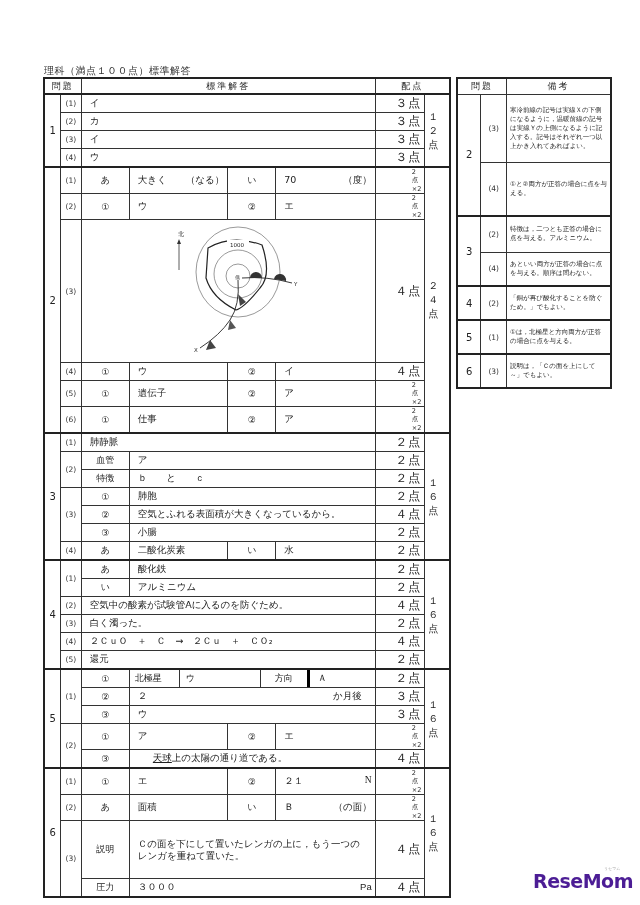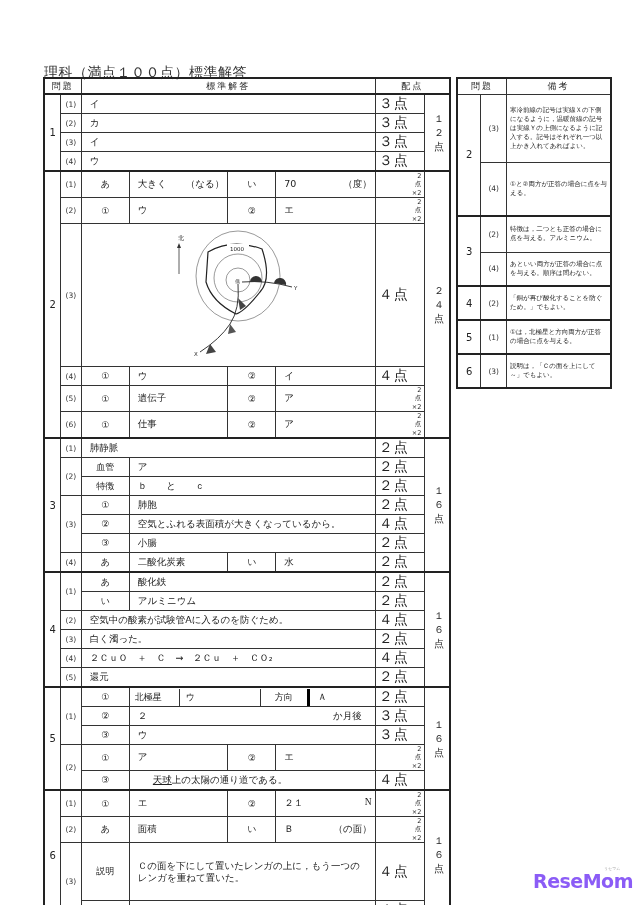--- a/index.html
+++ b/index.html
@@ -1,38 +1,38 @@
 <!DOCTYPE html>
 <html><head>
 <meta charset="utf-8">
 <style>
   html, body { margin: 0; padding: 0; }
   body {
     width: 640px; height: 905px; background: #ffffff; position: relative; overflow: hidden;
     font-family: "DejaVu Sans", "Liberation Sans", sans-serif; color: #222;
   }
-  .page-title { position: absolute; left: 44px; top: 64px; font-size: 14px; color: #333; letter-spacing: 0.5px; }
+  .page-title { position: absolute; left: 44px; top: 64px; font-size: 10px; color: #333; letter-spacing: 0.5px; }
   table { border-collapse: collapse; position: absolute; }
   td, th { border: 1px solid #333; padding: 0 3px; font-size: 9px; font-weight: normal; vertical-align: middle; }
   .main { left: 43px; top: 77px; width: 408px; border: 2px solid #222; }
   .main .h { height: 16px; text-align: center; font-size: 9.5px; letter-spacing: 2px; }
   .main tr { height: 17px; }
   .c { text-align: center; }
   .sub { font-size: 7.5px; color: #333; text-align: center; }
-  .pt { text-align: left; font-size: 14px; letter-spacing: 1px; }
-  .pt2 { text-align: right; font-size: 6.5px; padding-left: 36px; }
-  .tot { text-align: right; font-size: 10px; letter-spacing: 2px; }
+  .pt { text-align: right; font-size: 12px; letter-spacing: 1px; }
+  .pt2 { text-align: left; font-size: 6.5px; padding-left: 36px; }
+  .tot { text-align: left; font-size: 10px; letter-spacing: 2px; }
   .num { text-align: center; font-size: 10px; }
   .ans { padding-left: 8px; font-size: 9.5px; }
   .sec-top td { border-top: 2px solid #222; }
   .rt { left: 456px; top: 77px; width: 156px; border: 2px solid #222; }
   .rt .h { height: 16px; text-align: center; font-size: 9.5px; letter-spacing: 2px; }
   .rt .rem { font-size: 6.5px; line-height: 9px; padding: 7px 3px; vertical-align: middle; }
   .diagram-cell { height: 140px; position: relative; padding: 0; }
-  .logo { position: absolute; left: 533px; top: 870px; font-family: "DejaVu Sans", sans-serif; font-weight: bold; font-size: 19px; color: #8b5cf6; letter-spacing: -0.5px; }
+  .logo { position: absolute; left: 533px; top: 870px; font-family: "DejaVu Sans", sans-serif; font-weight: bold; font-size: 19px; color: #4c1d95; letter-spacing: -0.5px; }
   .logo-sub { position: absolute; left: 604px; top: 866px; font-size: 4px; color: #aaa; }
   .u { text-decoration: underline; margin-left: 15px; }
 </style>
 </head>
 <body>
 
 <div class="page-title">理科（満点１００点）標準解答</div>
 
 <table class="main">
   <colgroup>

